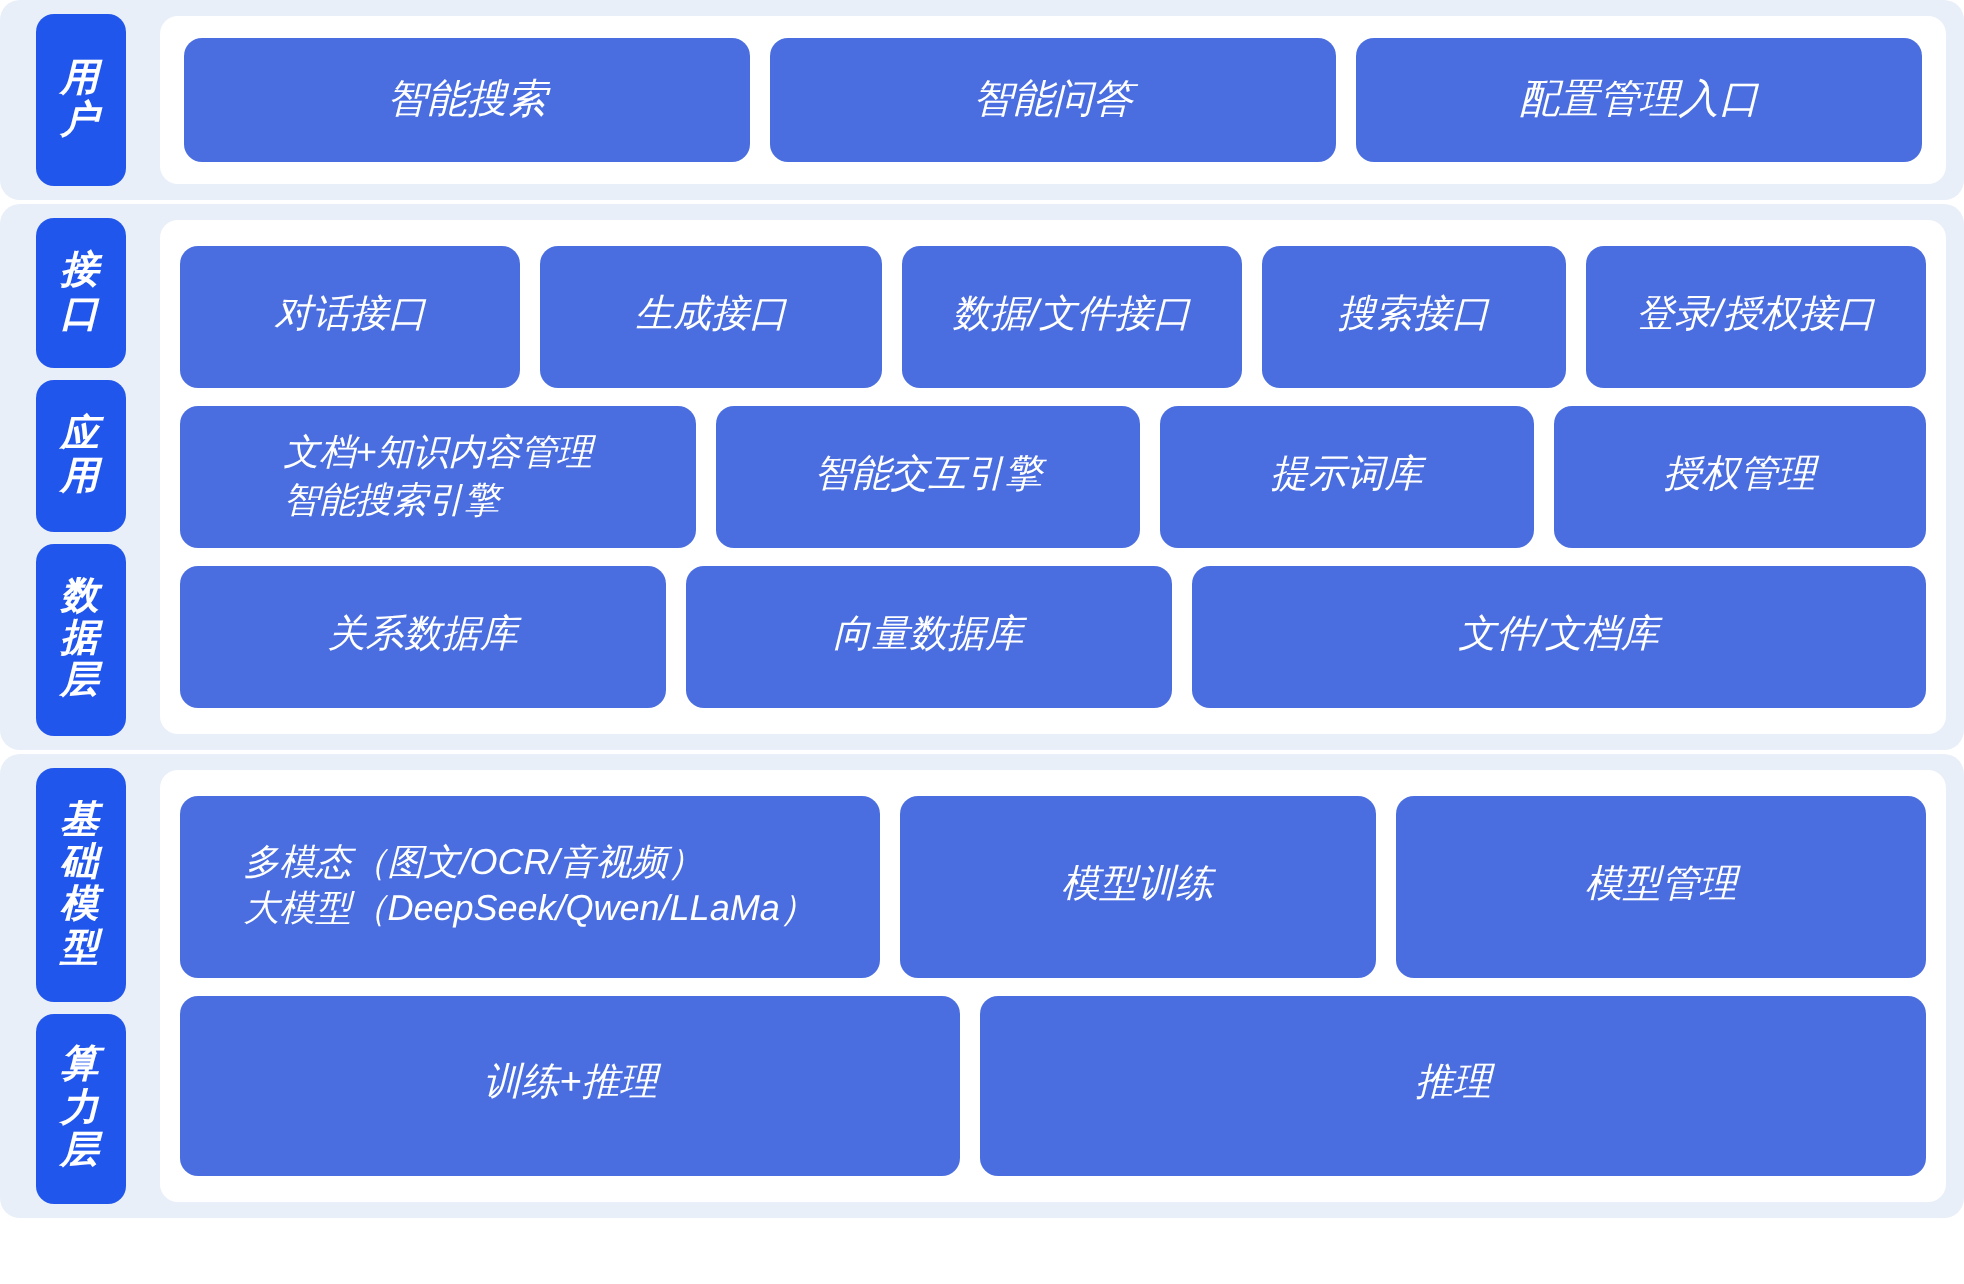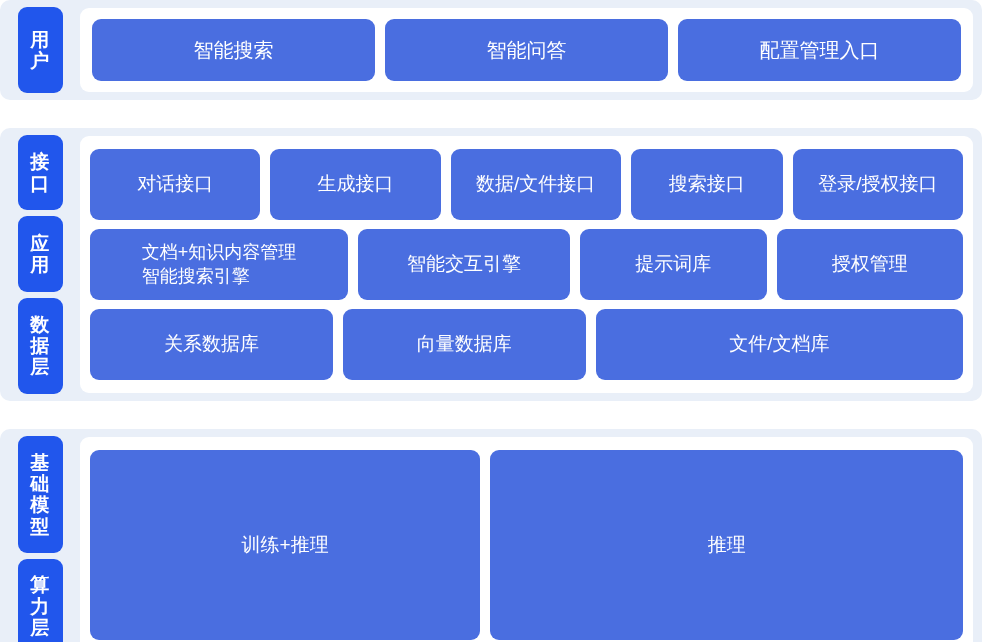--- a/index.html
+++ b/index.html
@@ -11,32 +11,33 @@
     width: 982px;
     height: 642px;
     font-family: "Liberation Sans", "DejaVu Sans", sans-serif;
     overflow: hidden;
   }
   .diagram {
     position: relative;
     width: 982px;
     height: 642px;
     box-sizing: border-box;
+    font-style: italic;
   }
 
   
   .section {
     position: relative;
     display: flex;
     align-items: stretch;
     background: #e9eff8;
     border-radius: 10px;
     box-sizing: border-box;
   }
-  .section + .section { margin-top: 28px; }
+  .section + .section { margin-top: 2px; }
 
   .sec-user   { height: 100px; }
   .sec-middle { height: 273px; }
   .sec-base   { height: 232px; }
 
   
   .tabs {
     width: 80px;
     flex: 0 0 80px;
     display: flex;
@@ -172,18 +173,24 @@
     <div class="tabs">
       <div class="tab">
         <span class="tab-txt">基础模型</span>
       </div>
       <div class="tab">
         <span class="tab-txt">算力层</span>
       </div>
     </div>
     <div class="panel">
       <div class="row">
+        <div class="box two-line wide-text" style="flex:1.5">多模态（图文/OCR/音视频）
+大模型（DeepSeek/Qwen/LLaMa）</div>
+        <div class="box" style="flex:1">模型训练</div>
+        <div class="box" style="flex:1.12">模型管理</div>
+      </div>
+      <div class="row">
         <div class="box" style="flex:1">训练+推理</div>
         <div class="box" style="flex:1.22">推理</div>
       </div>
     </div>
   </div>
 </div>
 
 </body></html>

